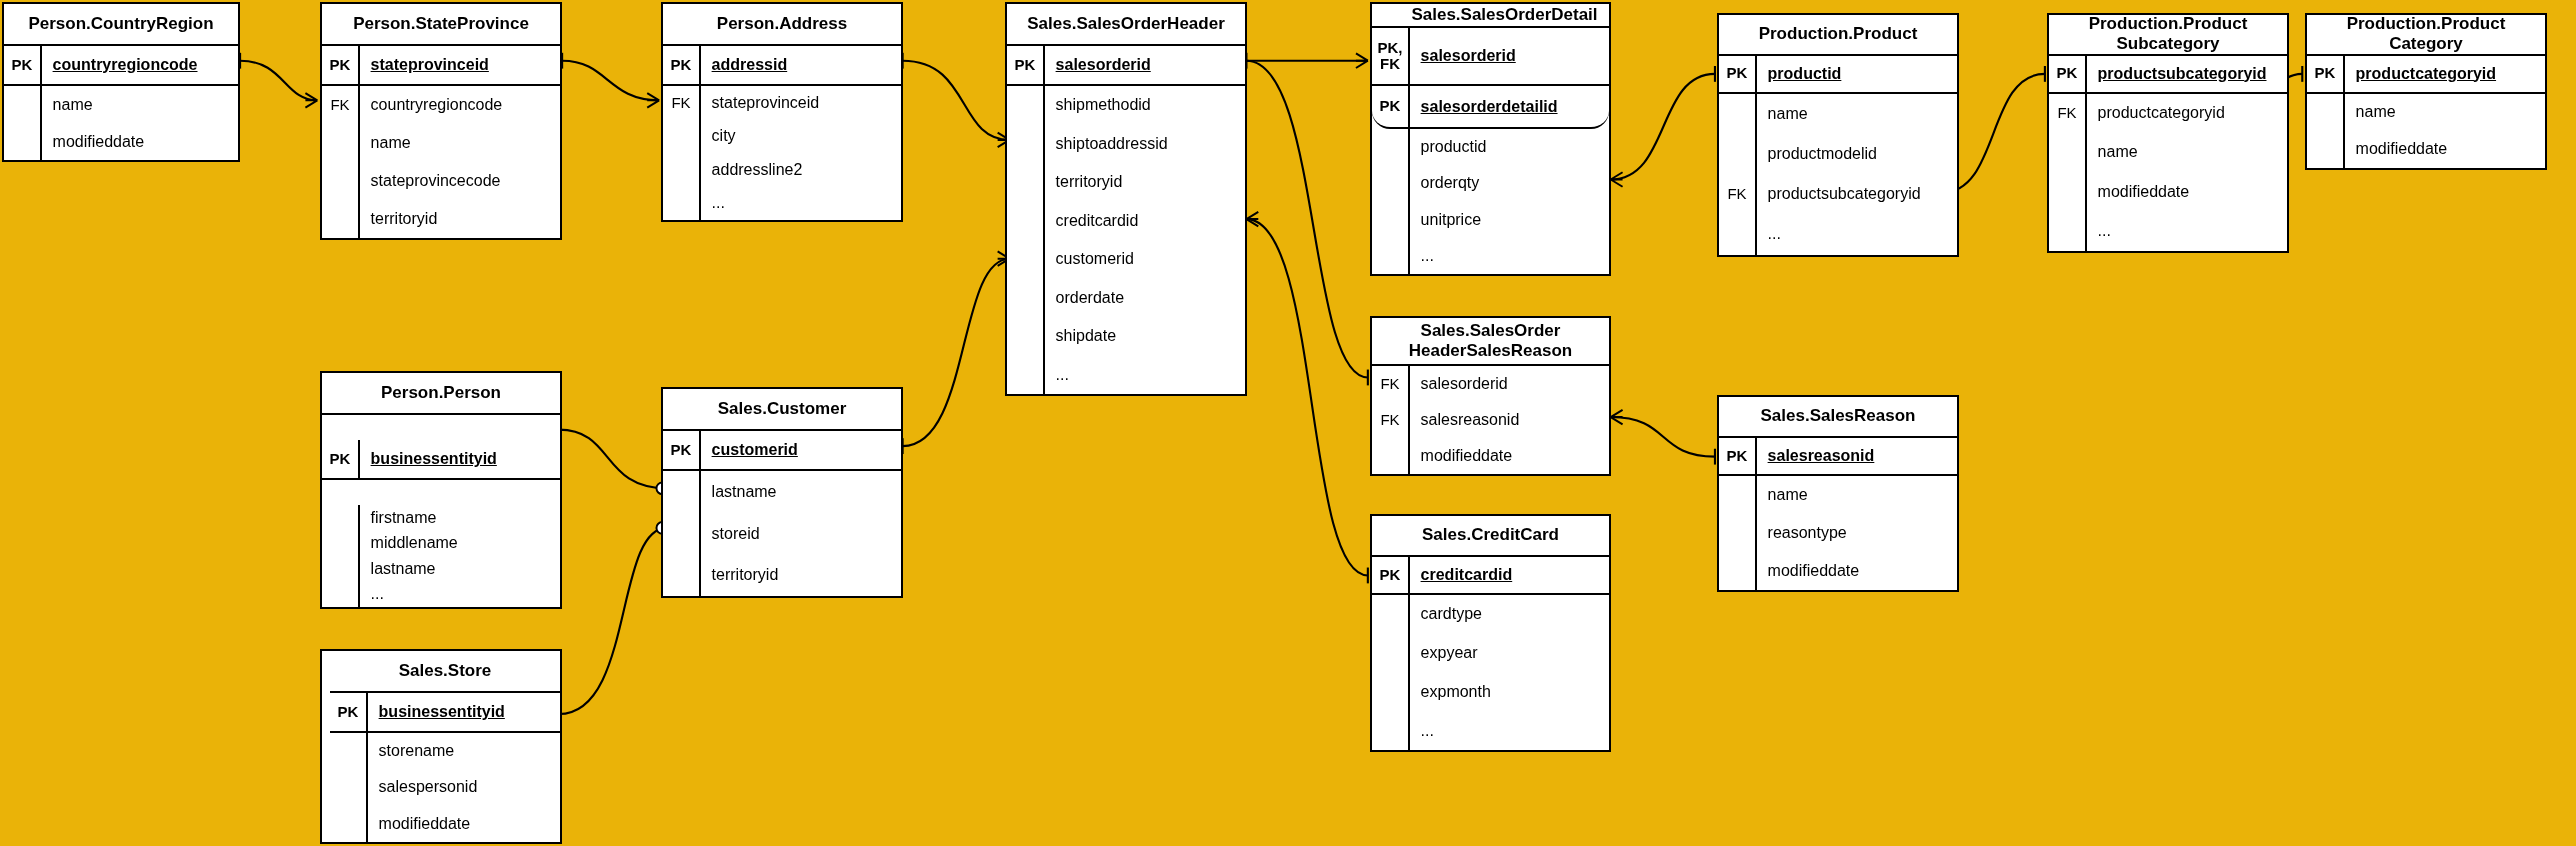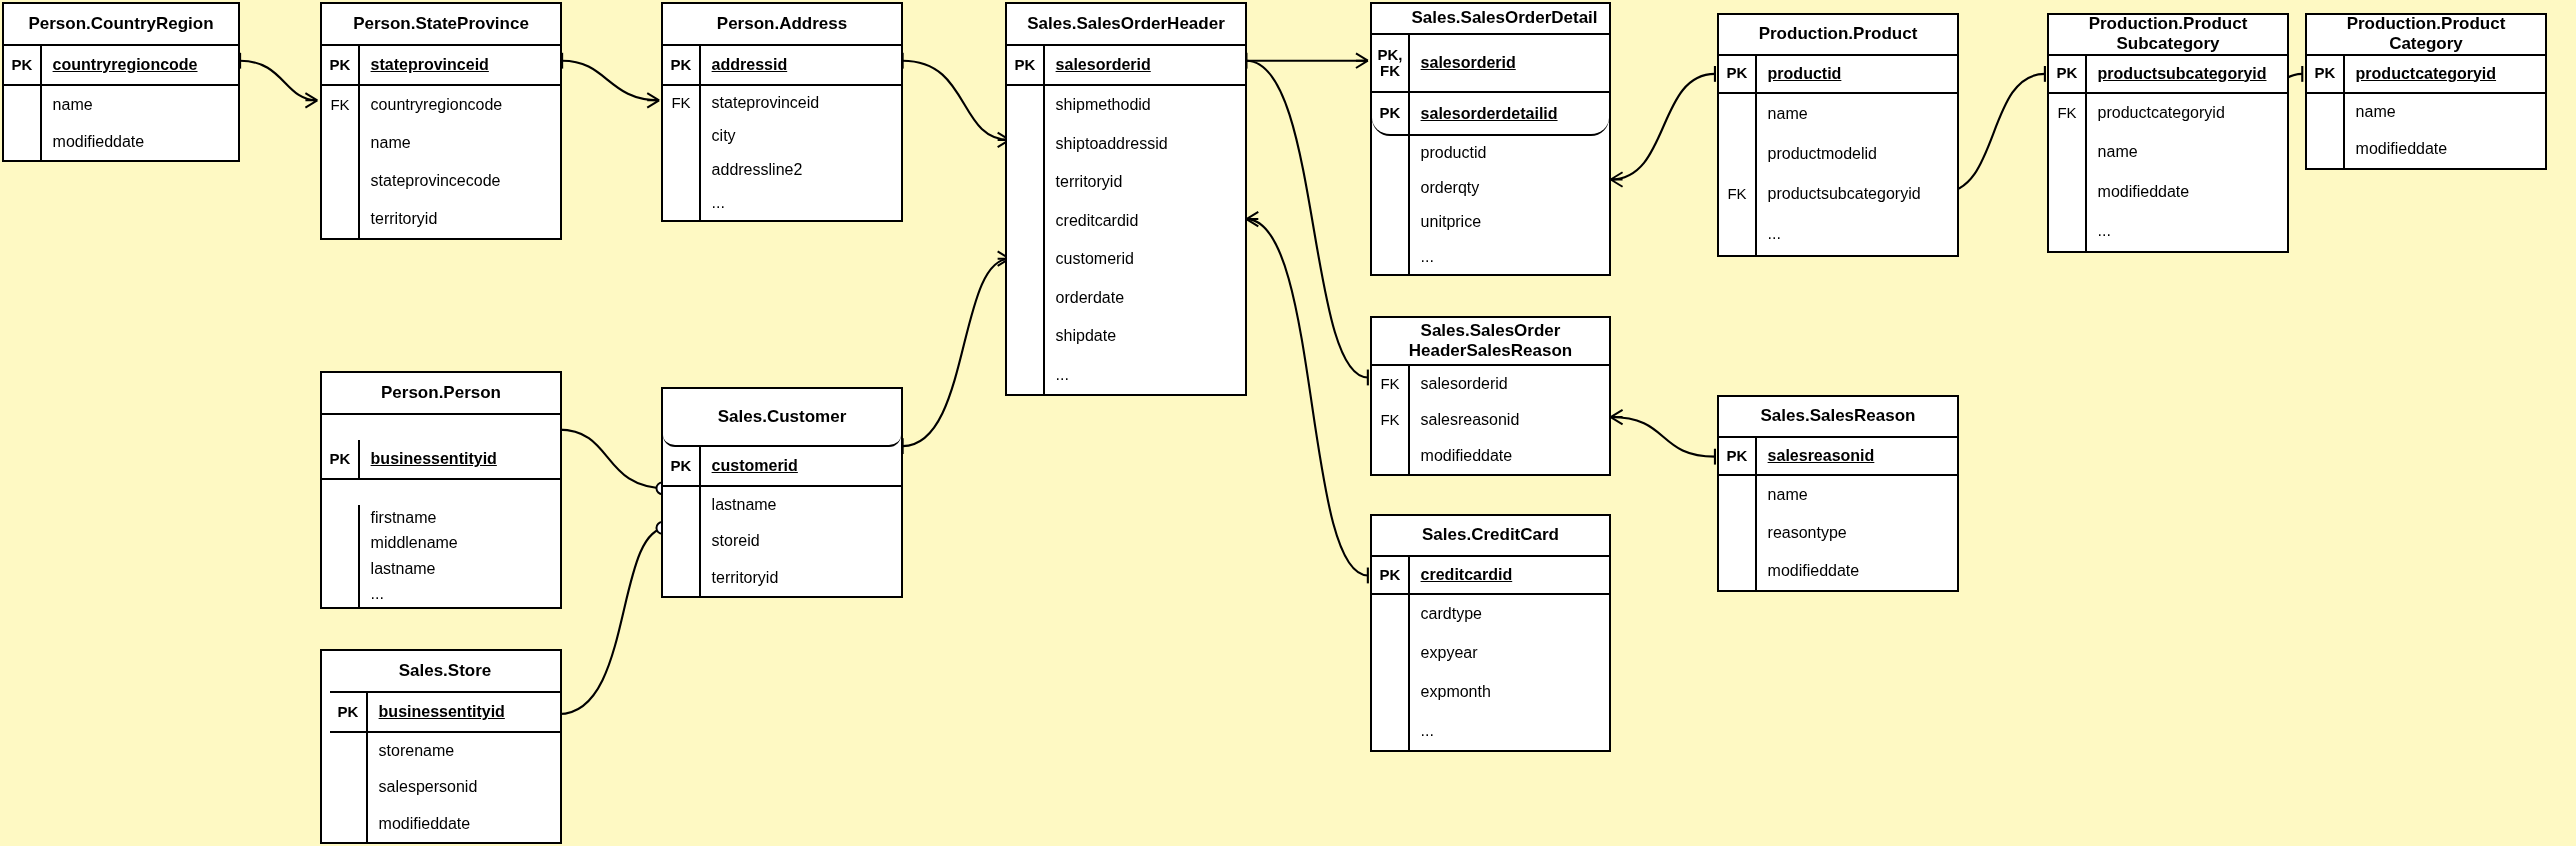--- a/index.html
+++ b/index.html
@@ -5,21 +5,21 @@
 <style>
   html, body {
     margin: 0;
     padding: 0;
     background: #ffffff;
   }
   #canvas {
     position: relative;
     width: 2576px;
     height: 846px;
-    background: #fef9c3;
+    background: #eab308;
     font-family: "Liberation Sans", sans-serif;
     overflow: hidden;
   }
   #edge-layer {
     position: absolute;
     left: 0;
     top: 0;
     width: 2576px;
     height: 846px;
     pointer-events: none;
@@ -307,21 +307,21 @@
         <div class="attr-name">shipdate</div>
       </div>
       <div class="attr-row">
         <div class="attr-keytag"></div>
         <div class="attr-name">...</div>
       </div>
     </div>
   </div>
 
   <div class="entity" style="left:1370px; top:2px; width:241px; height:274px;">
-    <div class="entity-title" style="height:31px;padding-left:32px;">Sales.SalesOrderDetail</div>
+    <div class="entity-title" style="height:24px;padding-left:32px;">Sales.SalesOrderDetail</div>
     <div class="key-section" style="height:101px;border-radius:18px;">
       <div class="attr-row is-key">
         <div class="attr-keytag pk">PK,
 FK</div>
         <div class="attr-name">salesorderid</div>
       </div>
       <div class="attr-row is-key">
         <div class="attr-keytag pk">PK</div>
         <div class="attr-name">salesorderdetailid</div>
       </div>
@@ -446,21 +446,21 @@
         <div class="attr-name">lastname</div>
       </div>
       <div class="attr-row">
         <div class="attr-keytag"></div>
         <div class="attr-name">...</div>
       </div>
     </div>
   </div>
 
   <div class="entity" style="left:661px; top:387px; width:242px; height:211px;">
-    <div class="entity-title" style="height:58px;border-radius:12px;">Sales.Customer</div>
+    <div class="entity-title" style="height:42px;">Sales.Customer</div>
     <div class="key-section" style="height:40px;">
       <div class="attr-row is-key">
         <div class="attr-keytag pk">PK</div>
         <div class="attr-name">customerid</div>
       </div>
     </div>
     <div class="body-section">
       <div class="attr-row">
         <div class="attr-keytag"></div>
         <div class="attr-name">lastname</div>

